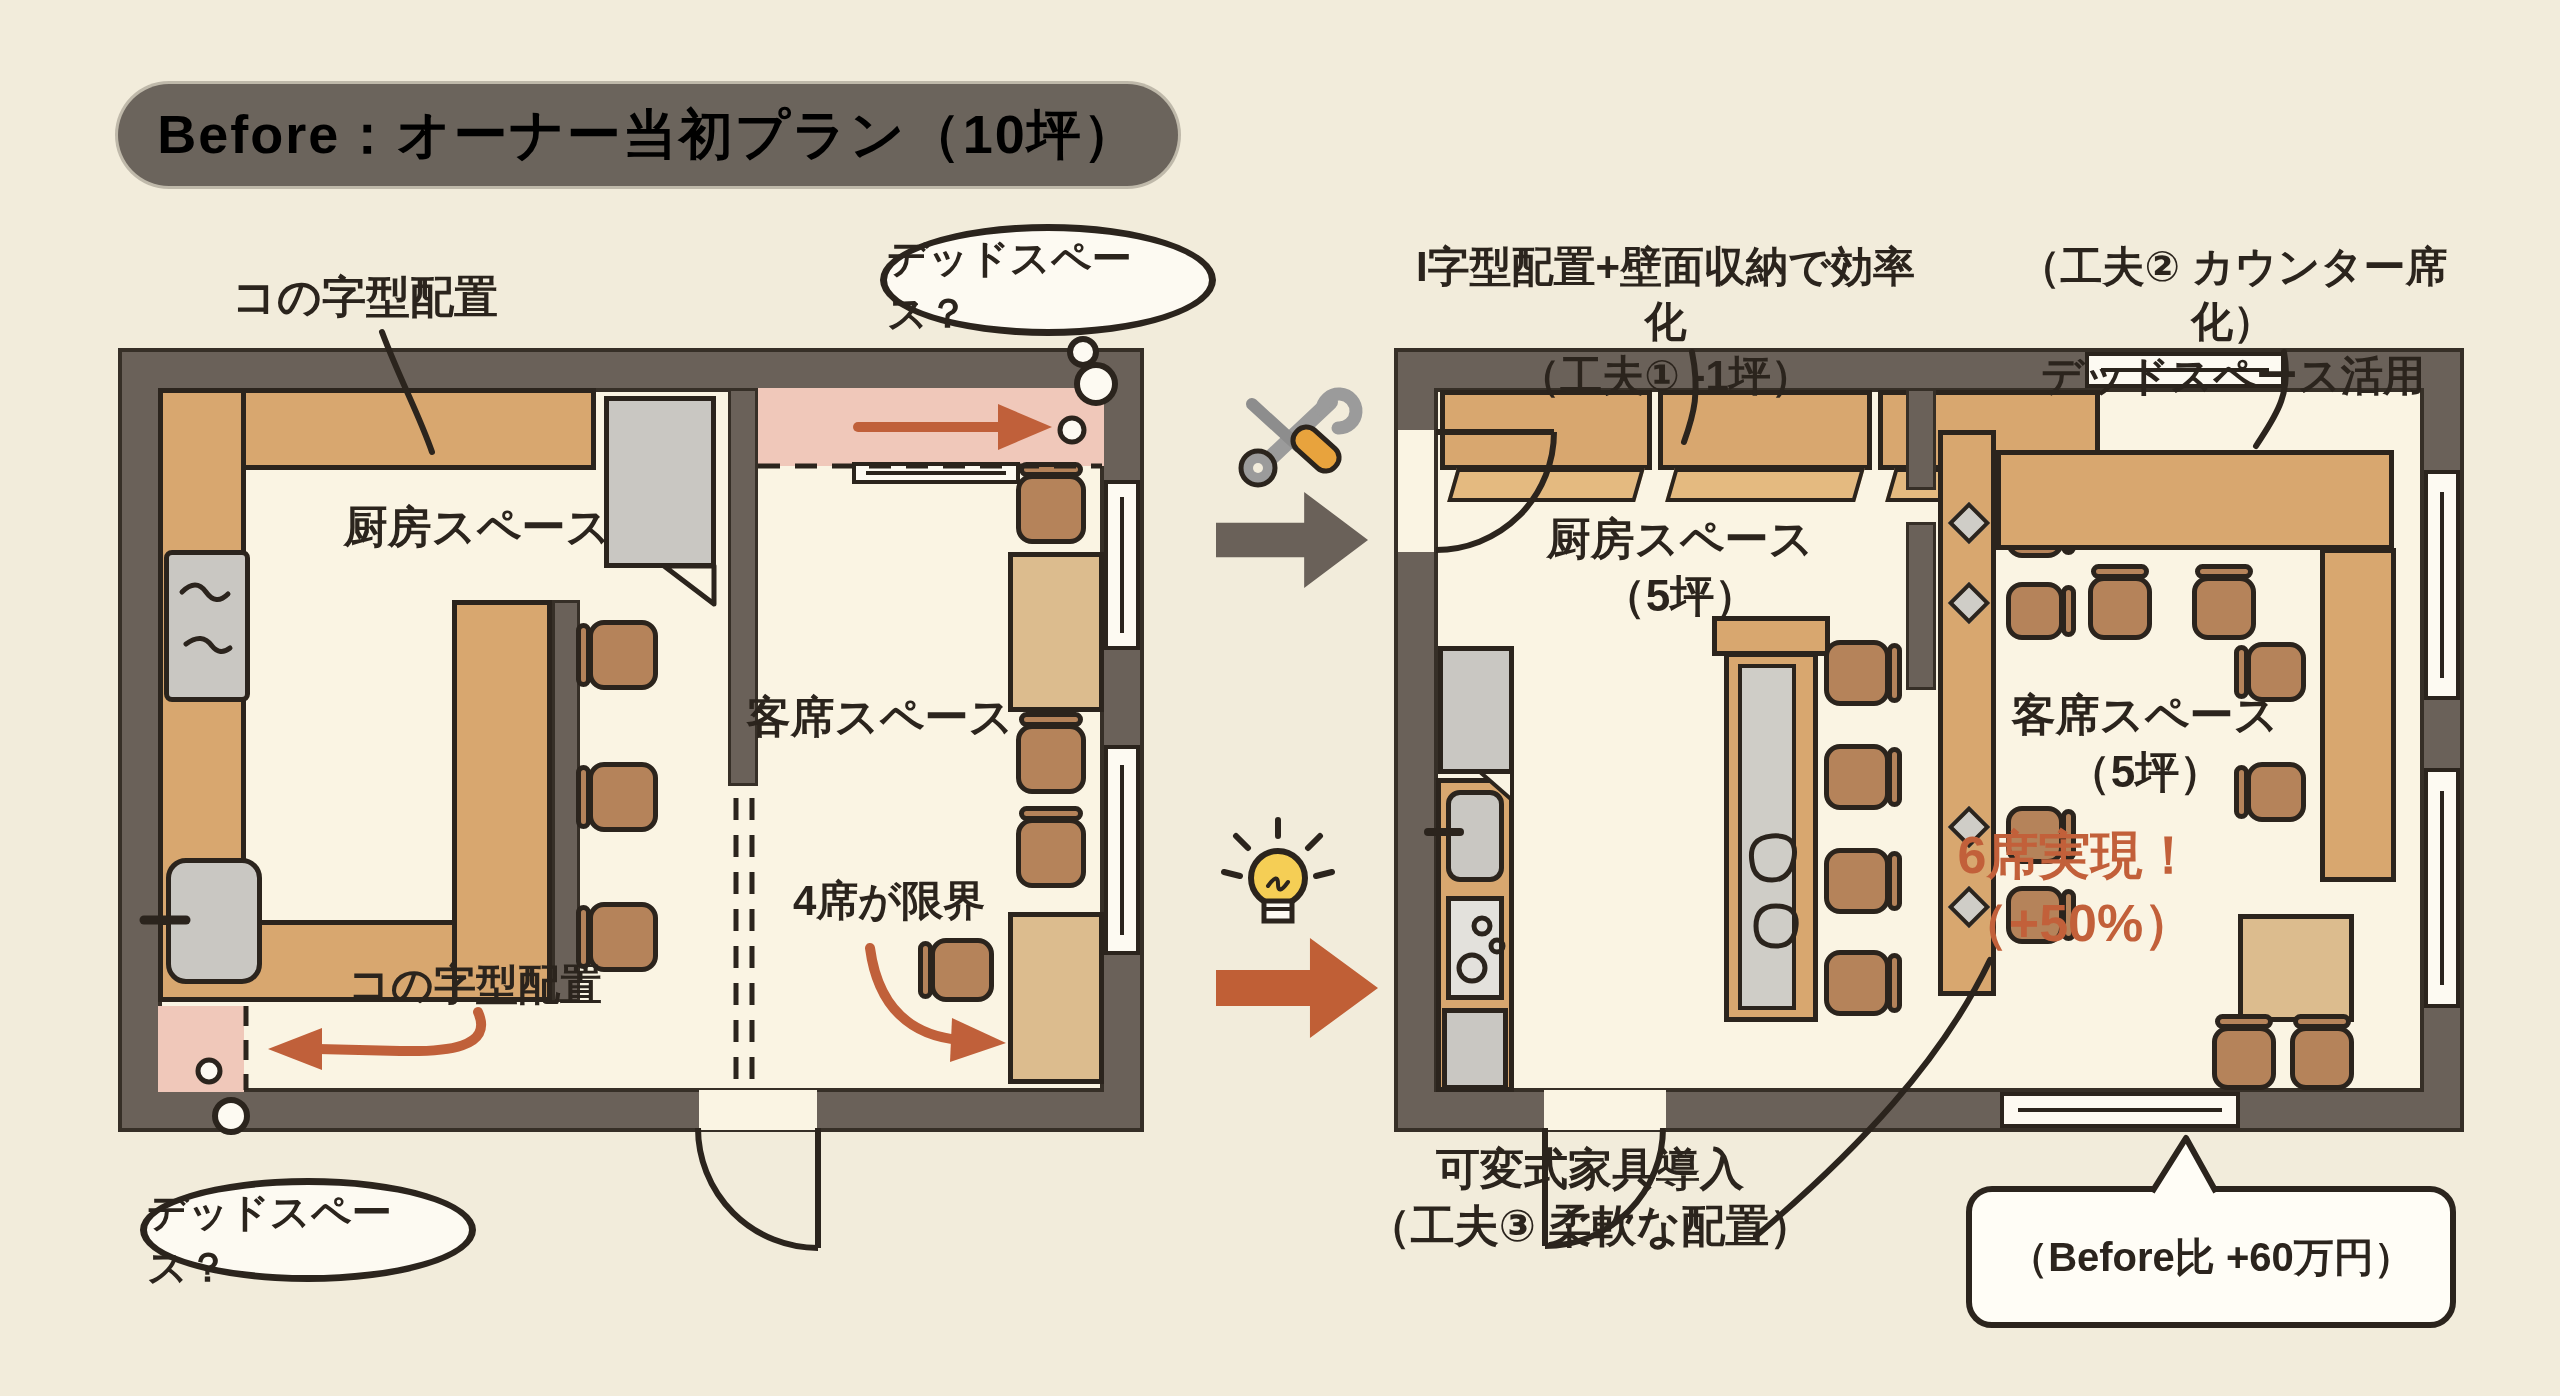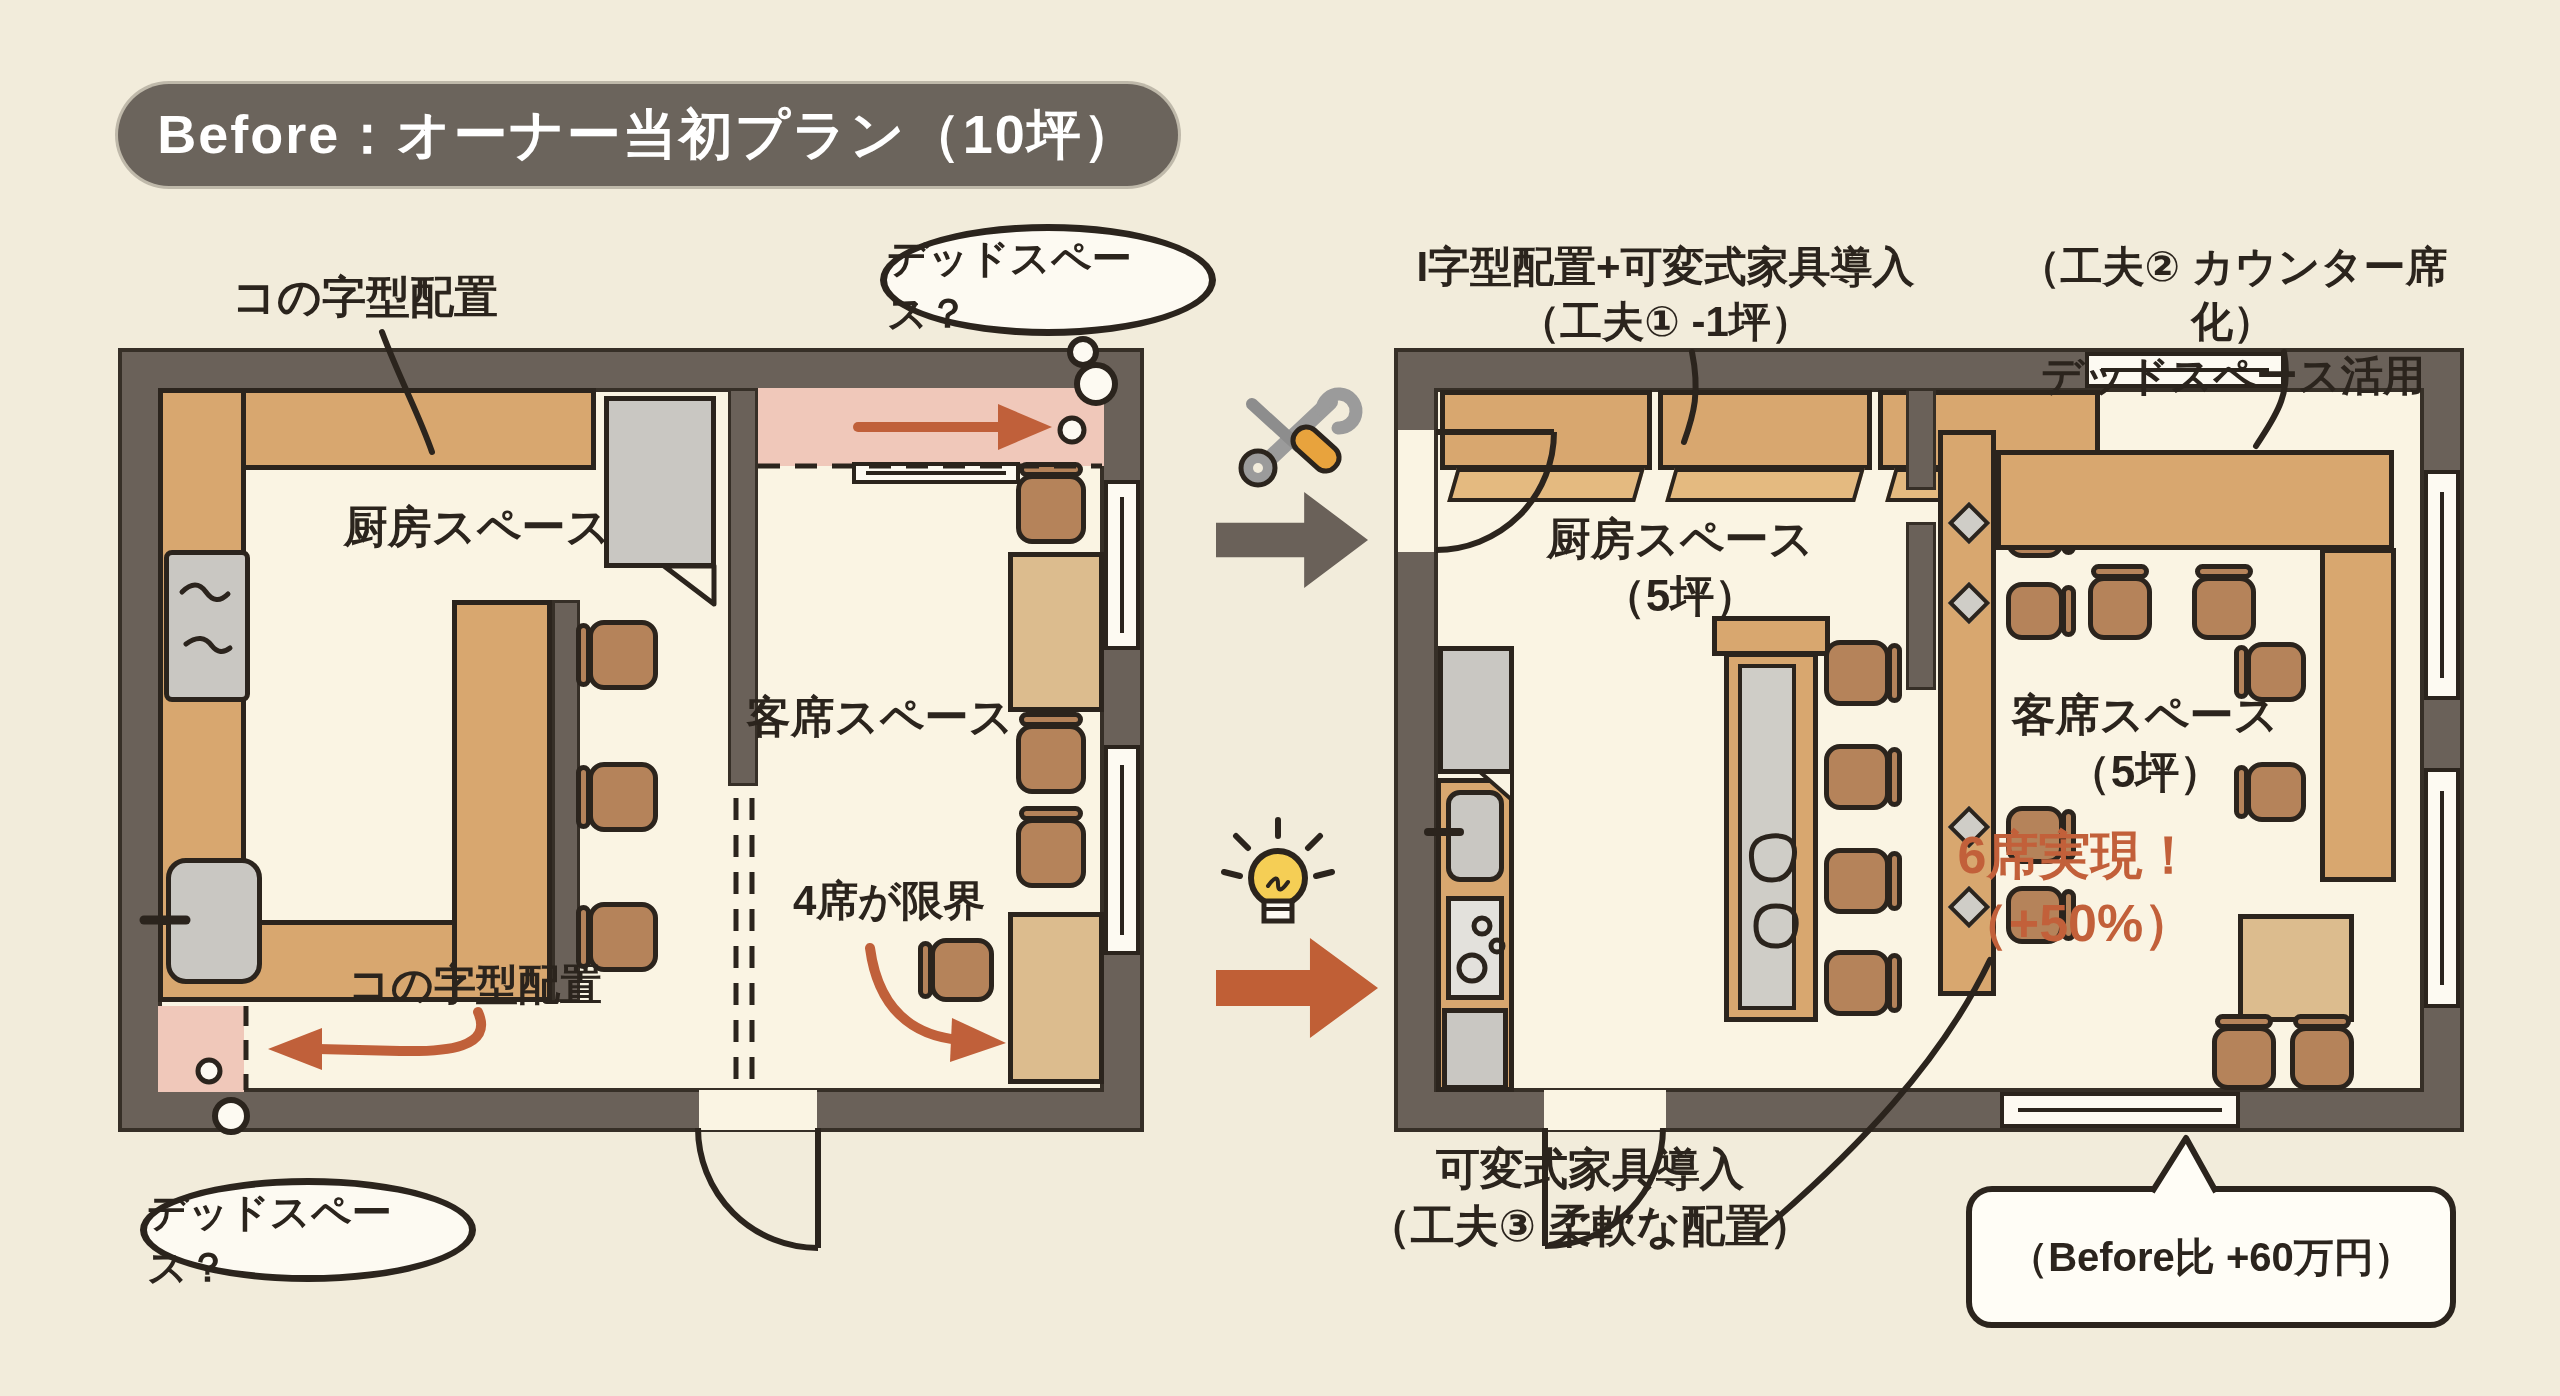--- a/index.html
+++ b/index.html
@@ -2,21 +2,21 @@
 <html><head>
 <meta charset="utf-8">
 <style>
   html,body{margin:0;padding:0;background:#e8e2d2;}
   .canvas{
     position:relative;width:2560px;height:1396px;background:#f2ecdb;overflow:hidden;
     font-family:"Liberation Sans","DejaVu Sans",sans-serif;color:#2b241d;
   }
   
   .banner{position:absolute;box-sizing:border-box;border-radius:54px;display:flex;align-items:center;justify-content:center;
-    color:#ffffff;font-weight:bold;font-size:54px;letter-spacing:2px;box-shadow:0 0 0 3px rgba(40,32,24,.25);}
+    color:#000000;font-weight:bold;font-size:54px;letter-spacing:2px;box-shadow:0 0 0 3px rgba(40,32,24,.25);}
   
   .frame{position:absolute;box-sizing:border-box;border:36px solid #6a6159;background:#faf4e3;
     outline:4px solid #362f27;box-shadow:inset 0 0 0 4px #362f27;}
   .wall{position:absolute;box-sizing:border-box;background:#6a6159;border:3px solid #362f27;}
   .counter{position:absolute;box-sizing:border-box;background:#d8a76f;border:5px solid #2b241d;}
   .cabfront{position:absolute;box-sizing:border-box;background:#e4ba80;border:4px solid #2b241d;transform:skewX(-16deg);}
   .table{position:absolute;box-sizing:border-box;background:#dcbc8e;border:5px solid #2b241d;}
   .gray{position:absolute;box-sizing:border-box;background:#c9c7c2;border:5px solid #2b241d;}
   .pink{position:absolute;box-sizing:border-box;background:#f0c8ba;}
   .gap{position:absolute;box-sizing:border-box;background:#faf4e3;}
@@ -159,21 +159,21 @@
   <div class="stool back-top" style="left:2212px;top:1026px;width:64px;height:64px;"></div>
   <div class="stool back-top" style="left:2290px;top:1026px;width:64px;height:64px;"></div>
 
   <div class="window window-v" style="left:2424px;top:470px;width:36px;height:230px;"></div>
   <div class="window window-v" style="left:2424px;top:768px;width:36px;height:240px;"></div>
   <div class="window window-h" style="left:2000px;top:1092px;width:240px;height:36px;"></div>
 
   <div class="gap" style="left:1544px;top:1090px;width:122px;height:40px;"></div>
 
   <div class="lbl" style="left:1398px;top:240px;width:535px;font-size:42px;">
-    <div>I字型配置+可変式家具導入</div>
+    <div>I字型配置+壁面収納で効率化</div>
     <div>（工夫① -1坪）</div>
   </div>
   <div class="lbl" style="left:1988px;top:240px;width:490px;font-size:42px;">
     <div>（工夫② カウンター席化）</div>
     <div>デッドスペース活用</div>
   </div>
   <div class="lbl" style="left:1530px;top:510px;width:300px;font-size:44px;">
     <div>厨房スペース</div>
     <div>（5坪）</div>
   </div>

